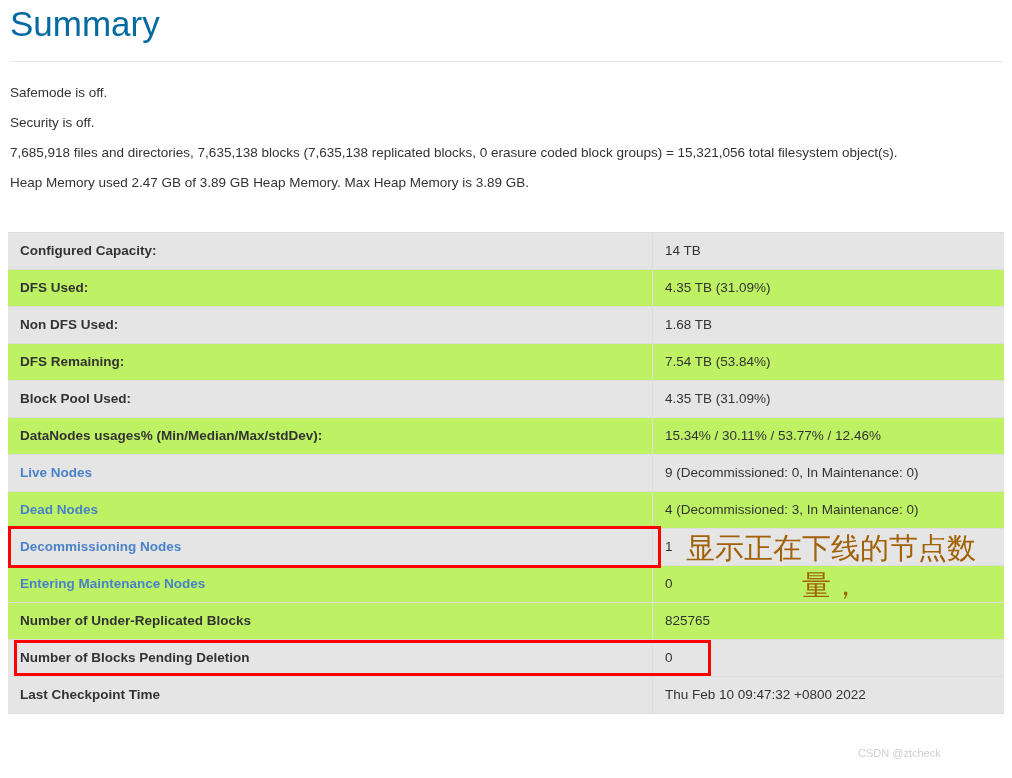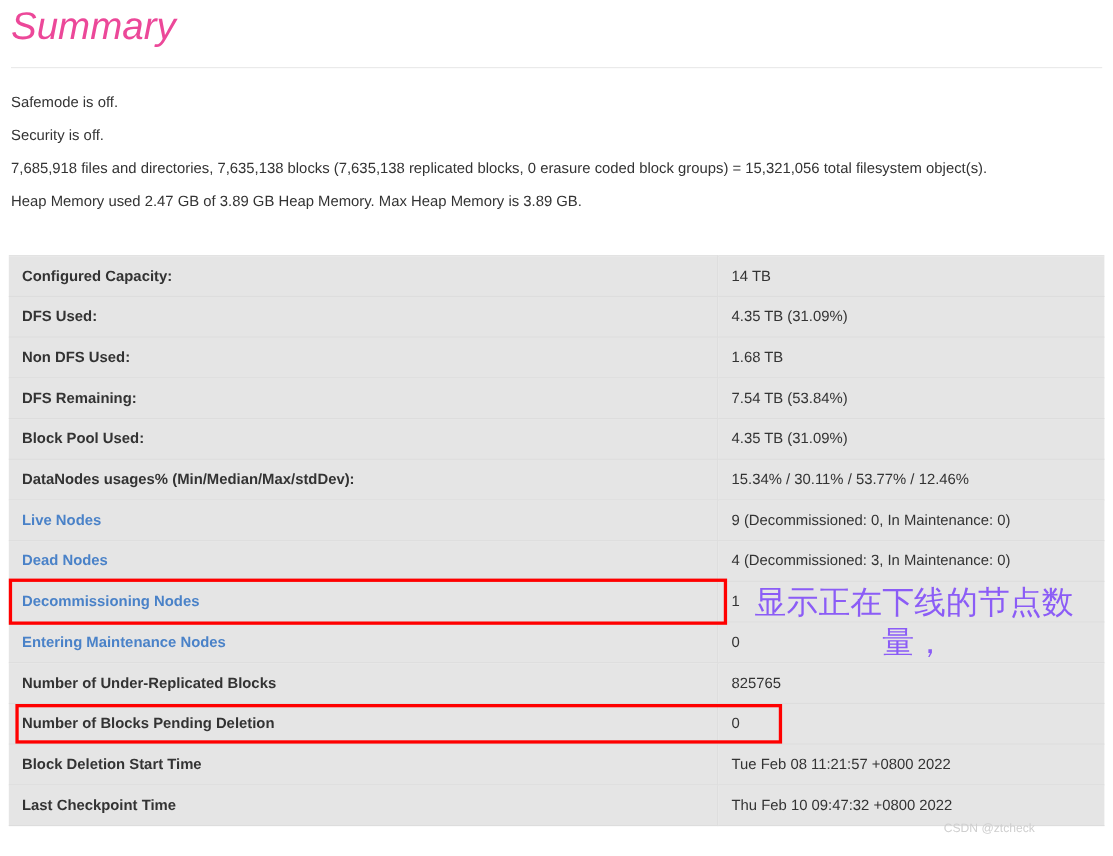--- a/index.html
+++ b/index.html
@@ -23,24 +23,23 @@
   }
 
   
   .page-title {
     position: absolute;
     left: 10px;
     top: 2px;
     font-size: 35px;
     font-weight: 400;
     line-height: 44px;
-    color: #ec4899;
+    color: #0369a1;
     letter-spacing: 0px;
     margin: 0;
-    font-style: italic;
   }
   .title-rule {
     position: absolute;
     left: 10px;
     top: 61px;
     width: 992px;
     height: 1px;
     background: #e8e8e8;
   }
 
@@ -76,21 +75,21 @@
     border-bottom: 1px solid #dddddd;
     padding: 0 12px;
     font-size: 13.5px;
     vertical-align: middle;
     line-height: 18px;
   }
   .summary-table tr.tinted td {
     background: #e5e5e5;
   }
   .summary-table tr.plain td {
-    background: #e5e5e5;
+    background: #bef264;
   }
   .summary-table td.key {
     width: 620px;
     font-weight: bold;
     color: #333333;
     border-right: 1px solid #dddddd;
     white-space: nowrap;
   }
   .summary-table td.val {
     color: #333333;
@@ -119,21 +118,21 @@
     height: 42px;
   }
   #red-box-under-replicated {
     left: 14px;
     top: 640px;
     width: 697px;
     height: 36px;
   }
   .red-note {
     position: absolute;
-    color: #8b5cf6;
+    color: #a16207;
     font-family: "Liberation Serif", "DejaVu Serif", serif;
     pointer-events: none;
     white-space: nowrap;
   }
   #red-note-decommissioning {
     left: 676px;
     top: 530px;
     font-size: 29px;
     line-height: 37px;
     width: 310px;
@@ -225,24 +224,20 @@
         <td class="val">0</td>
       </tr>
       <tr class="plain">
         <td class="key">Number of Under-Replicated Blocks</td>
         <td class="val">825765</td>
       </tr>
       <tr class="tinted">
         <td class="key">Number of Blocks Pending Deletion</td>
         <td class="val">0</td>
       </tr>
-      <tr class="plain">
-        <td class="key">Block Deletion Start Time</td>
-        <td class="val">Tue Feb 08 11:21:57 +0800 2022</td>
-      </tr>
       <tr class="tinted">
         <td class="key">Last Checkpoint Time</td>
         <td class="val">Thu Feb 10 09:47:32 +0800 2022</td>
       </tr>
     </tbody>
   </table>
 
   <div class="red-box" id="red-box-decommissioning"></div>
   <div class="red-box" id="red-box-under-replicated"></div>
 

